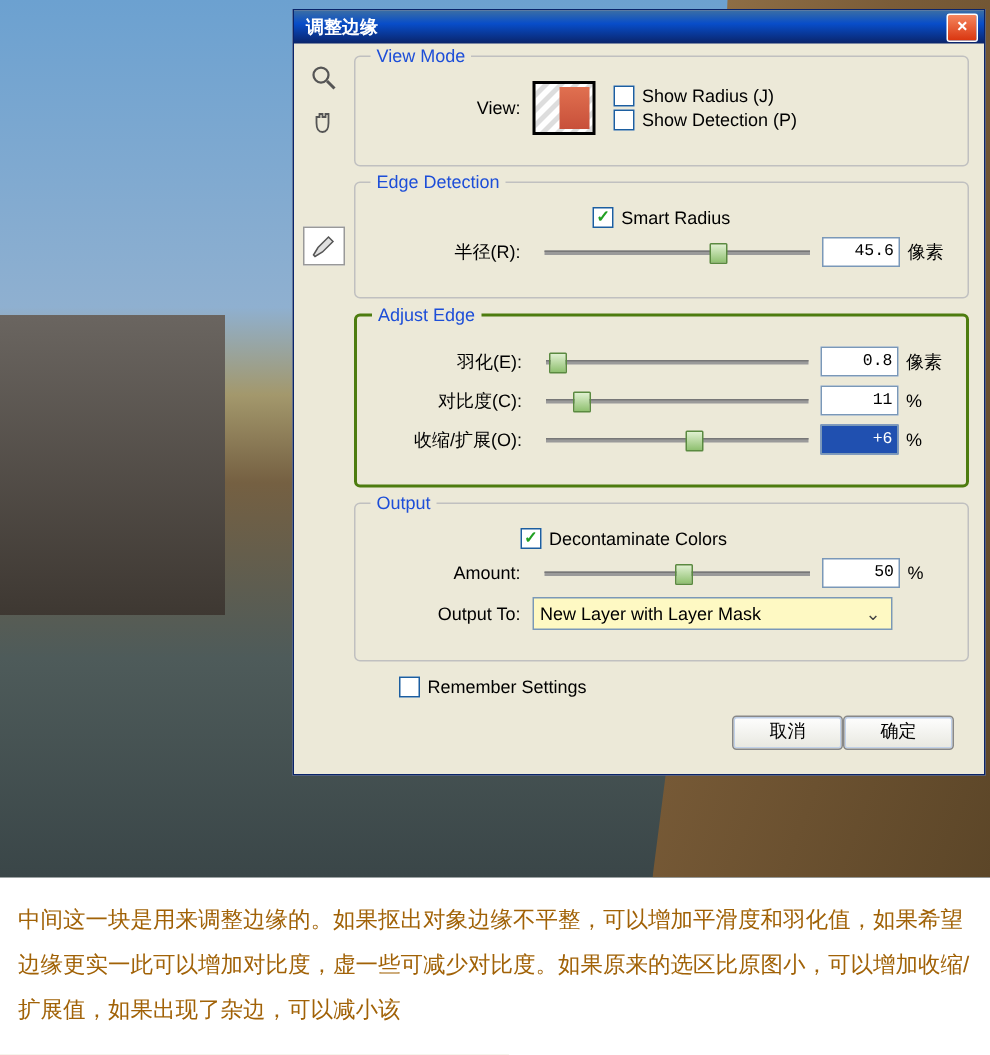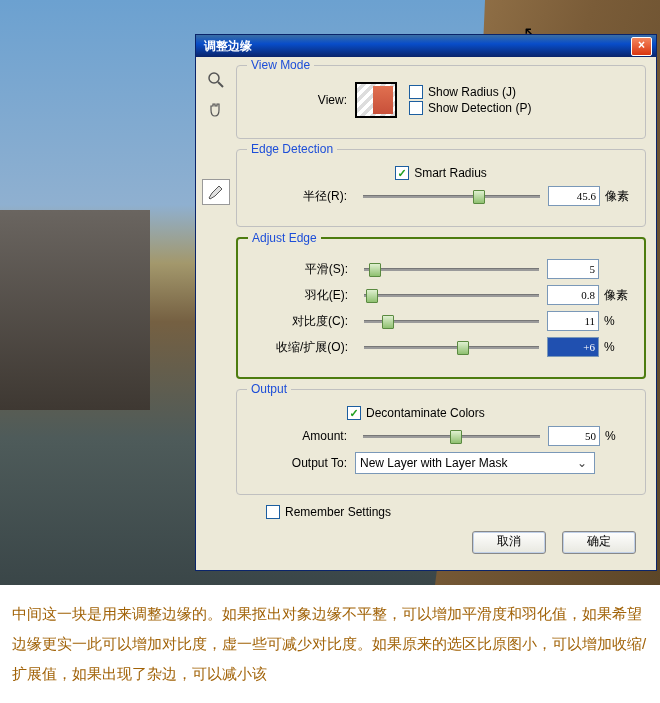--- a/index.html
+++ b/index.html
@@ -1,44 +1,44 @@
 <!DOCTYPE html>
 <html><head>
 <meta charset="utf-8">
 <style>
 body{margin:0;font-family:"Microsoft YaHei",Tahoma,sans-serif;font-size:12px;background:#fff;width:660px}
 .bg{height:585px;background:linear-gradient(to bottom,#6ca1d0 0%,#8fb0d0 35%,#a3986c 45%,#756042 55%,#4e5b5a 75%,#3a4648 100%);position:relative;overflow:hidden}
 .hair{position:absolute;right:0;top:0;width:250px;height:585px;background:linear-gradient(110deg,#9c7a4e 0%,#7a5c38 40%,#5c4628 100%);clip-path:polygon(30% 0,100% 0,100% 100%,10% 100%,25% 50%)}
 .cliff{position:absolute;left:0;top:210px;width:150px;height:200px;background:linear-gradient(#6a6560,#3e3832)}
-.dlg{position:absolute;left:195px;top:34px;width:460px;background:#ece9d8;border:1px solid #0a246a}
+.dlg{position:absolute;left:195px;top:6px;width:460px;background:#ece9d8;border:1px solid #0a246a}
 .titlebar{height:22px;background:linear-gradient(#3a6ea5,#084dc9 40%,#0a246a);color:#fff;font-weight:bold;display:flex;align-items:center;padding:0 4px;justify-content:space-between}
 .titlebar .t{padding-left:4px}
 .close{width:19px;height:17px;background:linear-gradient(#f5865e,#d9350f);border:1px solid #fff;border-radius:2px;color:#fff;text-align:center;line-height:15px;font-weight:bold;font-family:Arial}
 .toolcol{position:absolute;left:6px;top:32px;width:30px}
 .toolbtn{width:26px;height:24px;margin-bottom:4px;display:flex;align-items:center;justify-content:center;border:1px solid transparent}
 .toolbtn.sel{border:1px solid #999;background:#fff}
 .body{margin-left:40px;padding:8px 10px 12px 0}
 .fieldset{border:1px solid #c0c0c0;border-radius:4px;margin:0 0 10px 0;padding:10px 10px 14px 10px;position:relative}
 .fieldset.red{border:2px solid #4d7c0f;padding-top:14px}
 .legend{position:absolute;top:-8px;left:10px;background:#ece9d8;padding:0 4px;color:#1d4ed8;font-size:12px}
 .row{display:flex;align-items:center;margin:6px 0}
 .lab{width:100px;text-align:right;padding-right:8px}
 .chk{width:12px;height:12px;border:1px solid #1c5ea0;margin-right:5px;display:inline-flex;align-items:center;justify-content:center;background:#fff}
 .chk.on::after{content:"✓";color:#22a022;font-size:11px;font-weight:bold;line-height:10px}
 .slider{flex:1;height:18px;position:relative;margin:0 8px}
 .slider::before{content:"";position:absolute;left:0;right:0;top:8px;height:2px;background:#9a9a9a;border-top:1px solid #777}
 .thumb{position:absolute;top:3px;width:10px;height:12px;background:linear-gradient(#dff0d0,#8fc070);border:1px solid #5a8a40;border-radius:1px}
-.val{width:44px;height:18px;border:1px solid #7a98b8;background:#fff;text-align:right;padding:0 3px;line-height:18px;font-size:11px;font-family:Liberation Serif, serif}
+.val{width:44px;height:18px;border:1px solid #7a98b8;background:#fff;text-align:right;padding:0 3px;line-height:18px;font-size:11px;font-family:Liberation Mono, monospace}
 .val.sel{background:#2050b0;color:#fff}
 .unit{width:30px;padding-left:5px}
 .thumbimg{width:38px;height:32px;border:2px solid #000;background:linear-gradient(135deg,#fff 0 25%,#ddd 0 50%,#fff 0 75%,#ddd 0);background-size:10px 10px;position:relative;margin-right:12px}
 .thumbimg::after{content:"";position:absolute;right:2px;top:2px;width:20px;height:28px;background:linear-gradient(#e07050,#c8503a)}
-.select{border:1px solid #7a98b8;background:#ffffff;height:20px;display:flex;align-items:center;padding:0 4px;flex:1;max-width:230px;justify-content:space-between}
+.select{border:1px solid #7a98b8;background:#fef9c3;height:20px;display:flex;align-items:center;padding:0 4px;flex:1;max-width:230px;justify-content:space-between}
 .select .arr{width:16px;text-align:center;color:#444}
-.btns{display:flex;justify-content:flex-end;gap:16px;padding:6px 10px 4px 0}
+.btns{display:flex;justify-content:flex-end;gap:0;padding:6px 10px 4px 0}
 .btn{width:72px;height:21px;border:1px solid #888;background:linear-gradient(#fefefe,#e8e8e0);border-radius:3px;text-align:center;line-height:19px;box-shadow:0 0 0 1px #c0d0e8 inset}
 .desc{padding:14px 12px 0 12px;font-size:15px;line-height:2;color:#a16207}
 .cursor{position:absolute;left:523px;top:22px;font-size:18px;color:#000;pointer-events:none}
 </style>
 </head>
 <body>
 
 <div class="bg">
   <div class="hair"></div>
   <div class="cliff"></div>
@@ -102,28 +102,20 @@
               <div class="thumb" style="left:62%"></div>
             </div>
           <div class="val">45.6</div>
           <div class="unit">像素</div>
         </div>
       </div>
 
       <div class="fieldset red">
         <div class="legend">Adjust Edge</div>
         <div class="row">
-          <div class="lab">平滑(S):</div>
-          <div class="slider">
-              <div class="thumb" style="left:3%"></div>
-            </div>
-          <div class="val">5</div>
-          <div class="unit"></div>
-        </div>
-        <div class="row">
           <div class="lab">羽化(E):</div>
           <div class="slider">
               <div class="thumb" style="left:1%"></div>
             </div>
           <div class="val">0.8</div>
           <div class="unit">像素</div>
         </div>
         <div class="row">
           <div class="lab">对比度(C):</div>
           <div class="slider">

